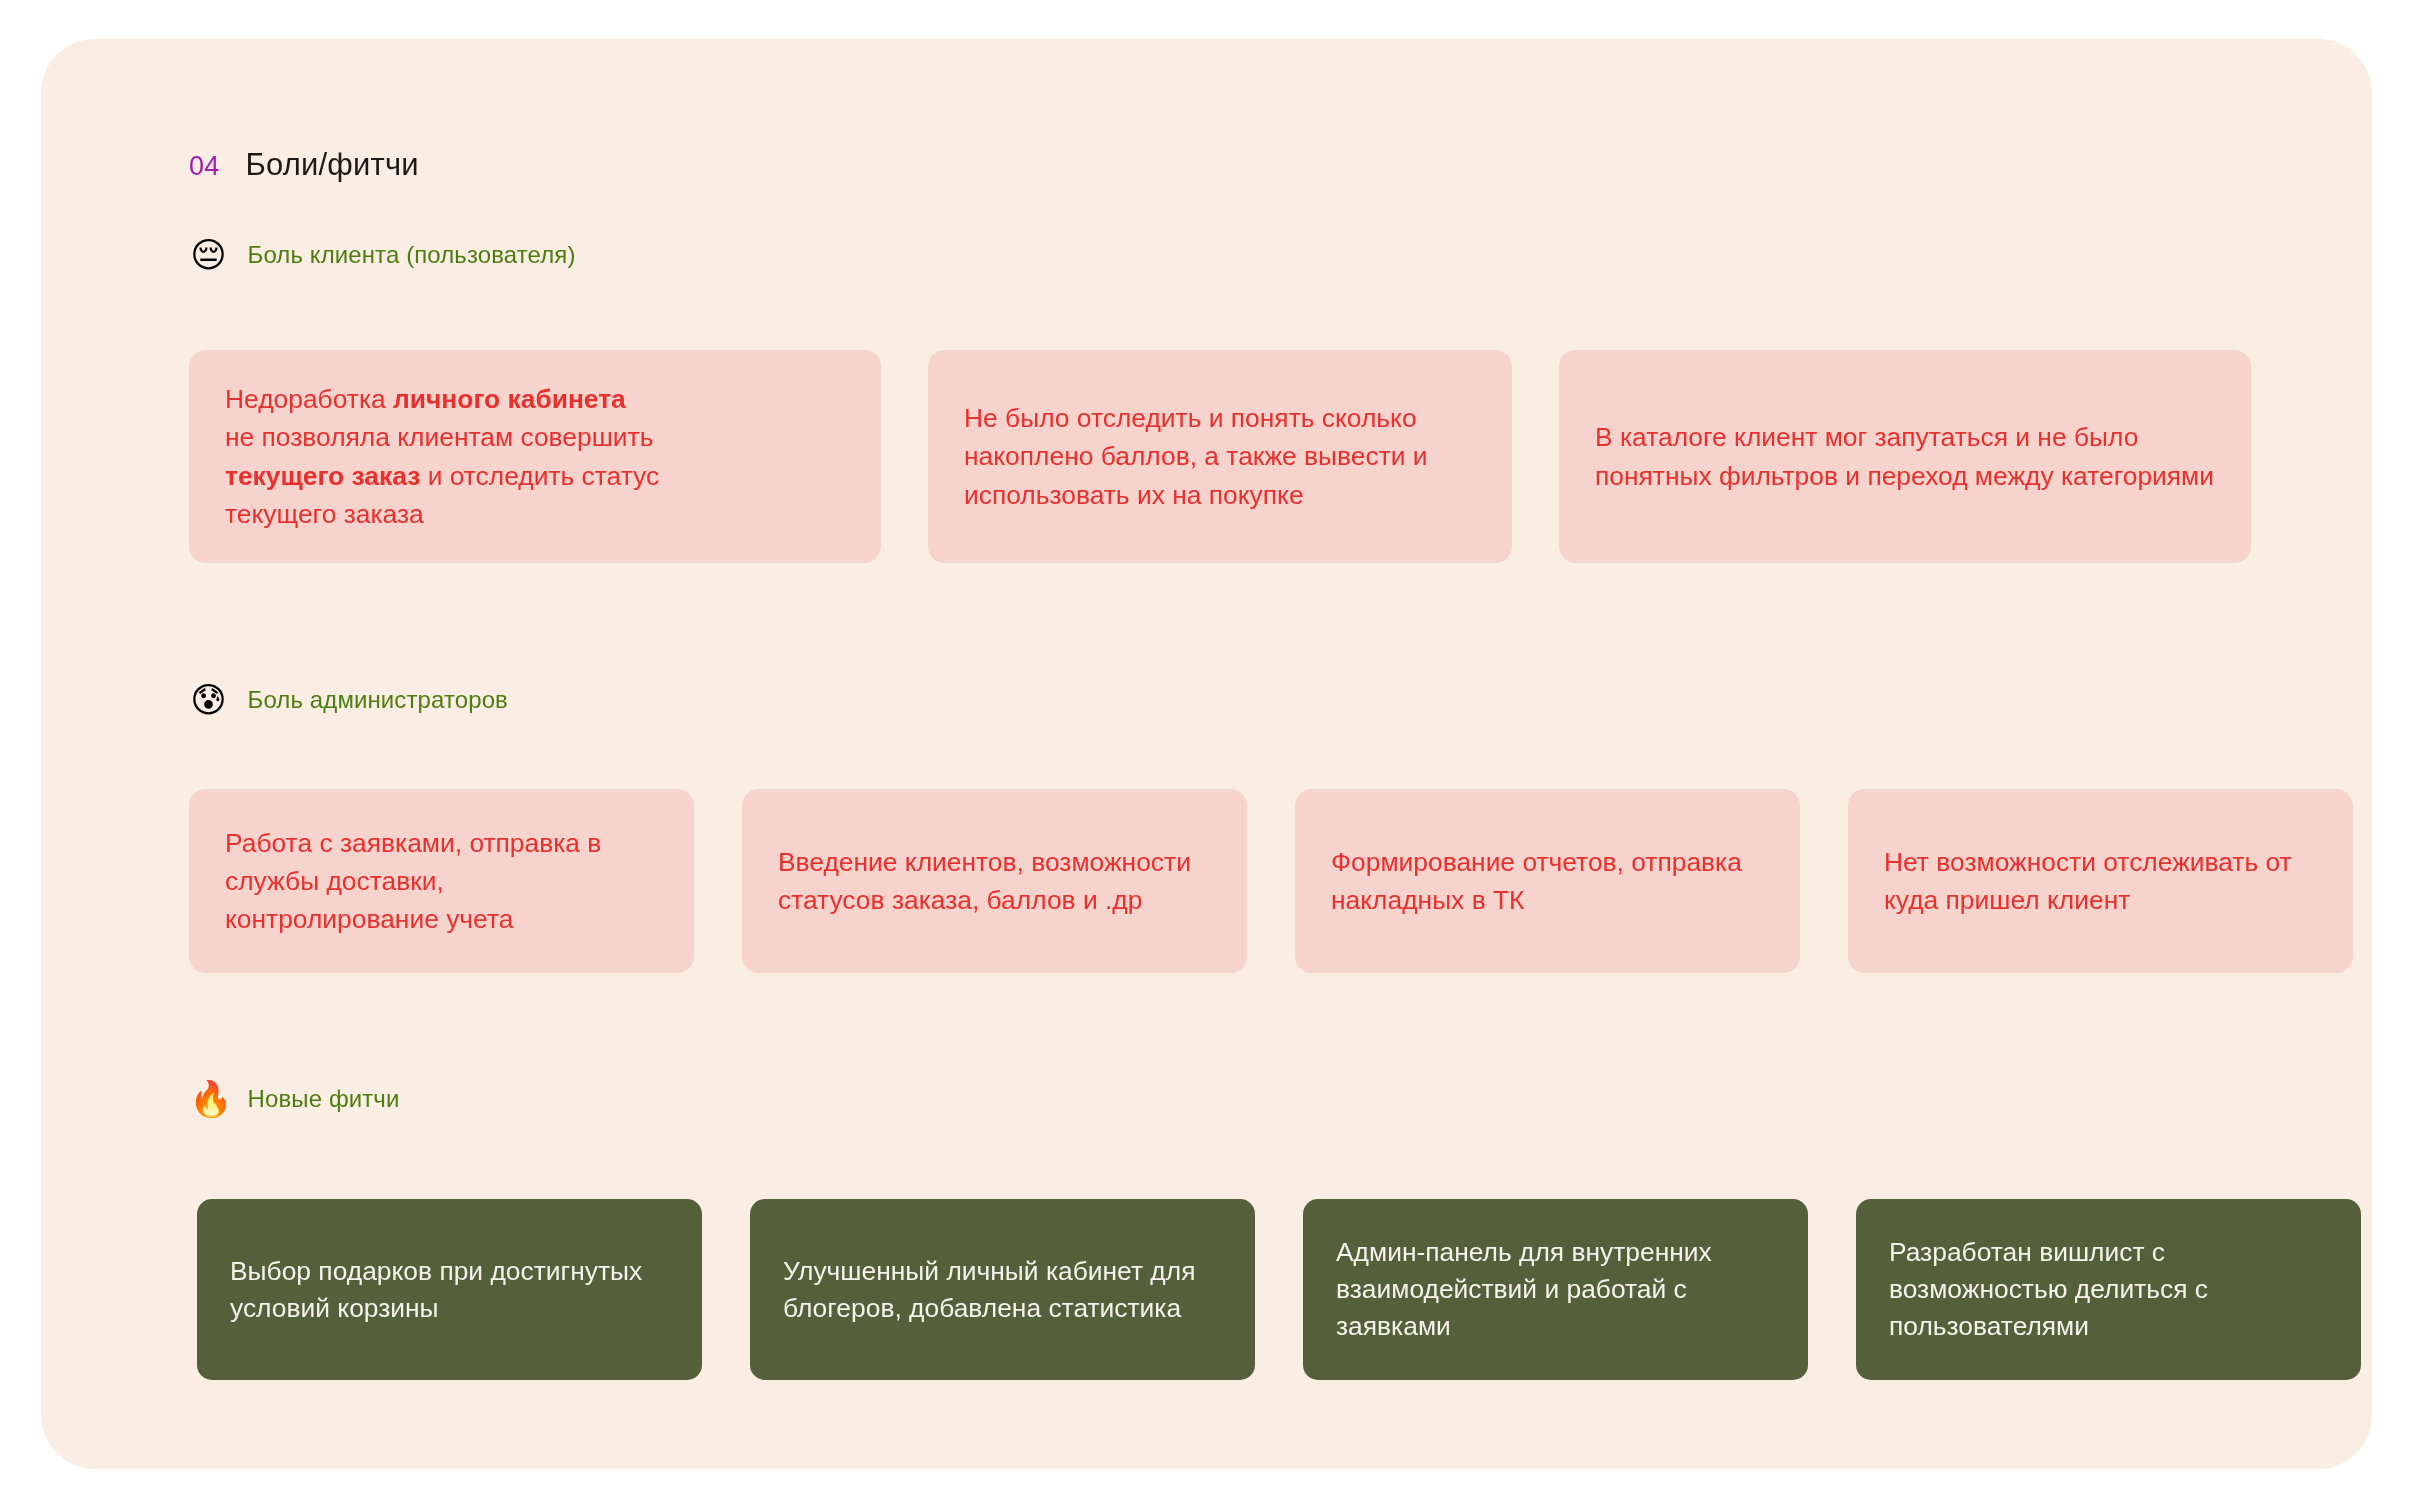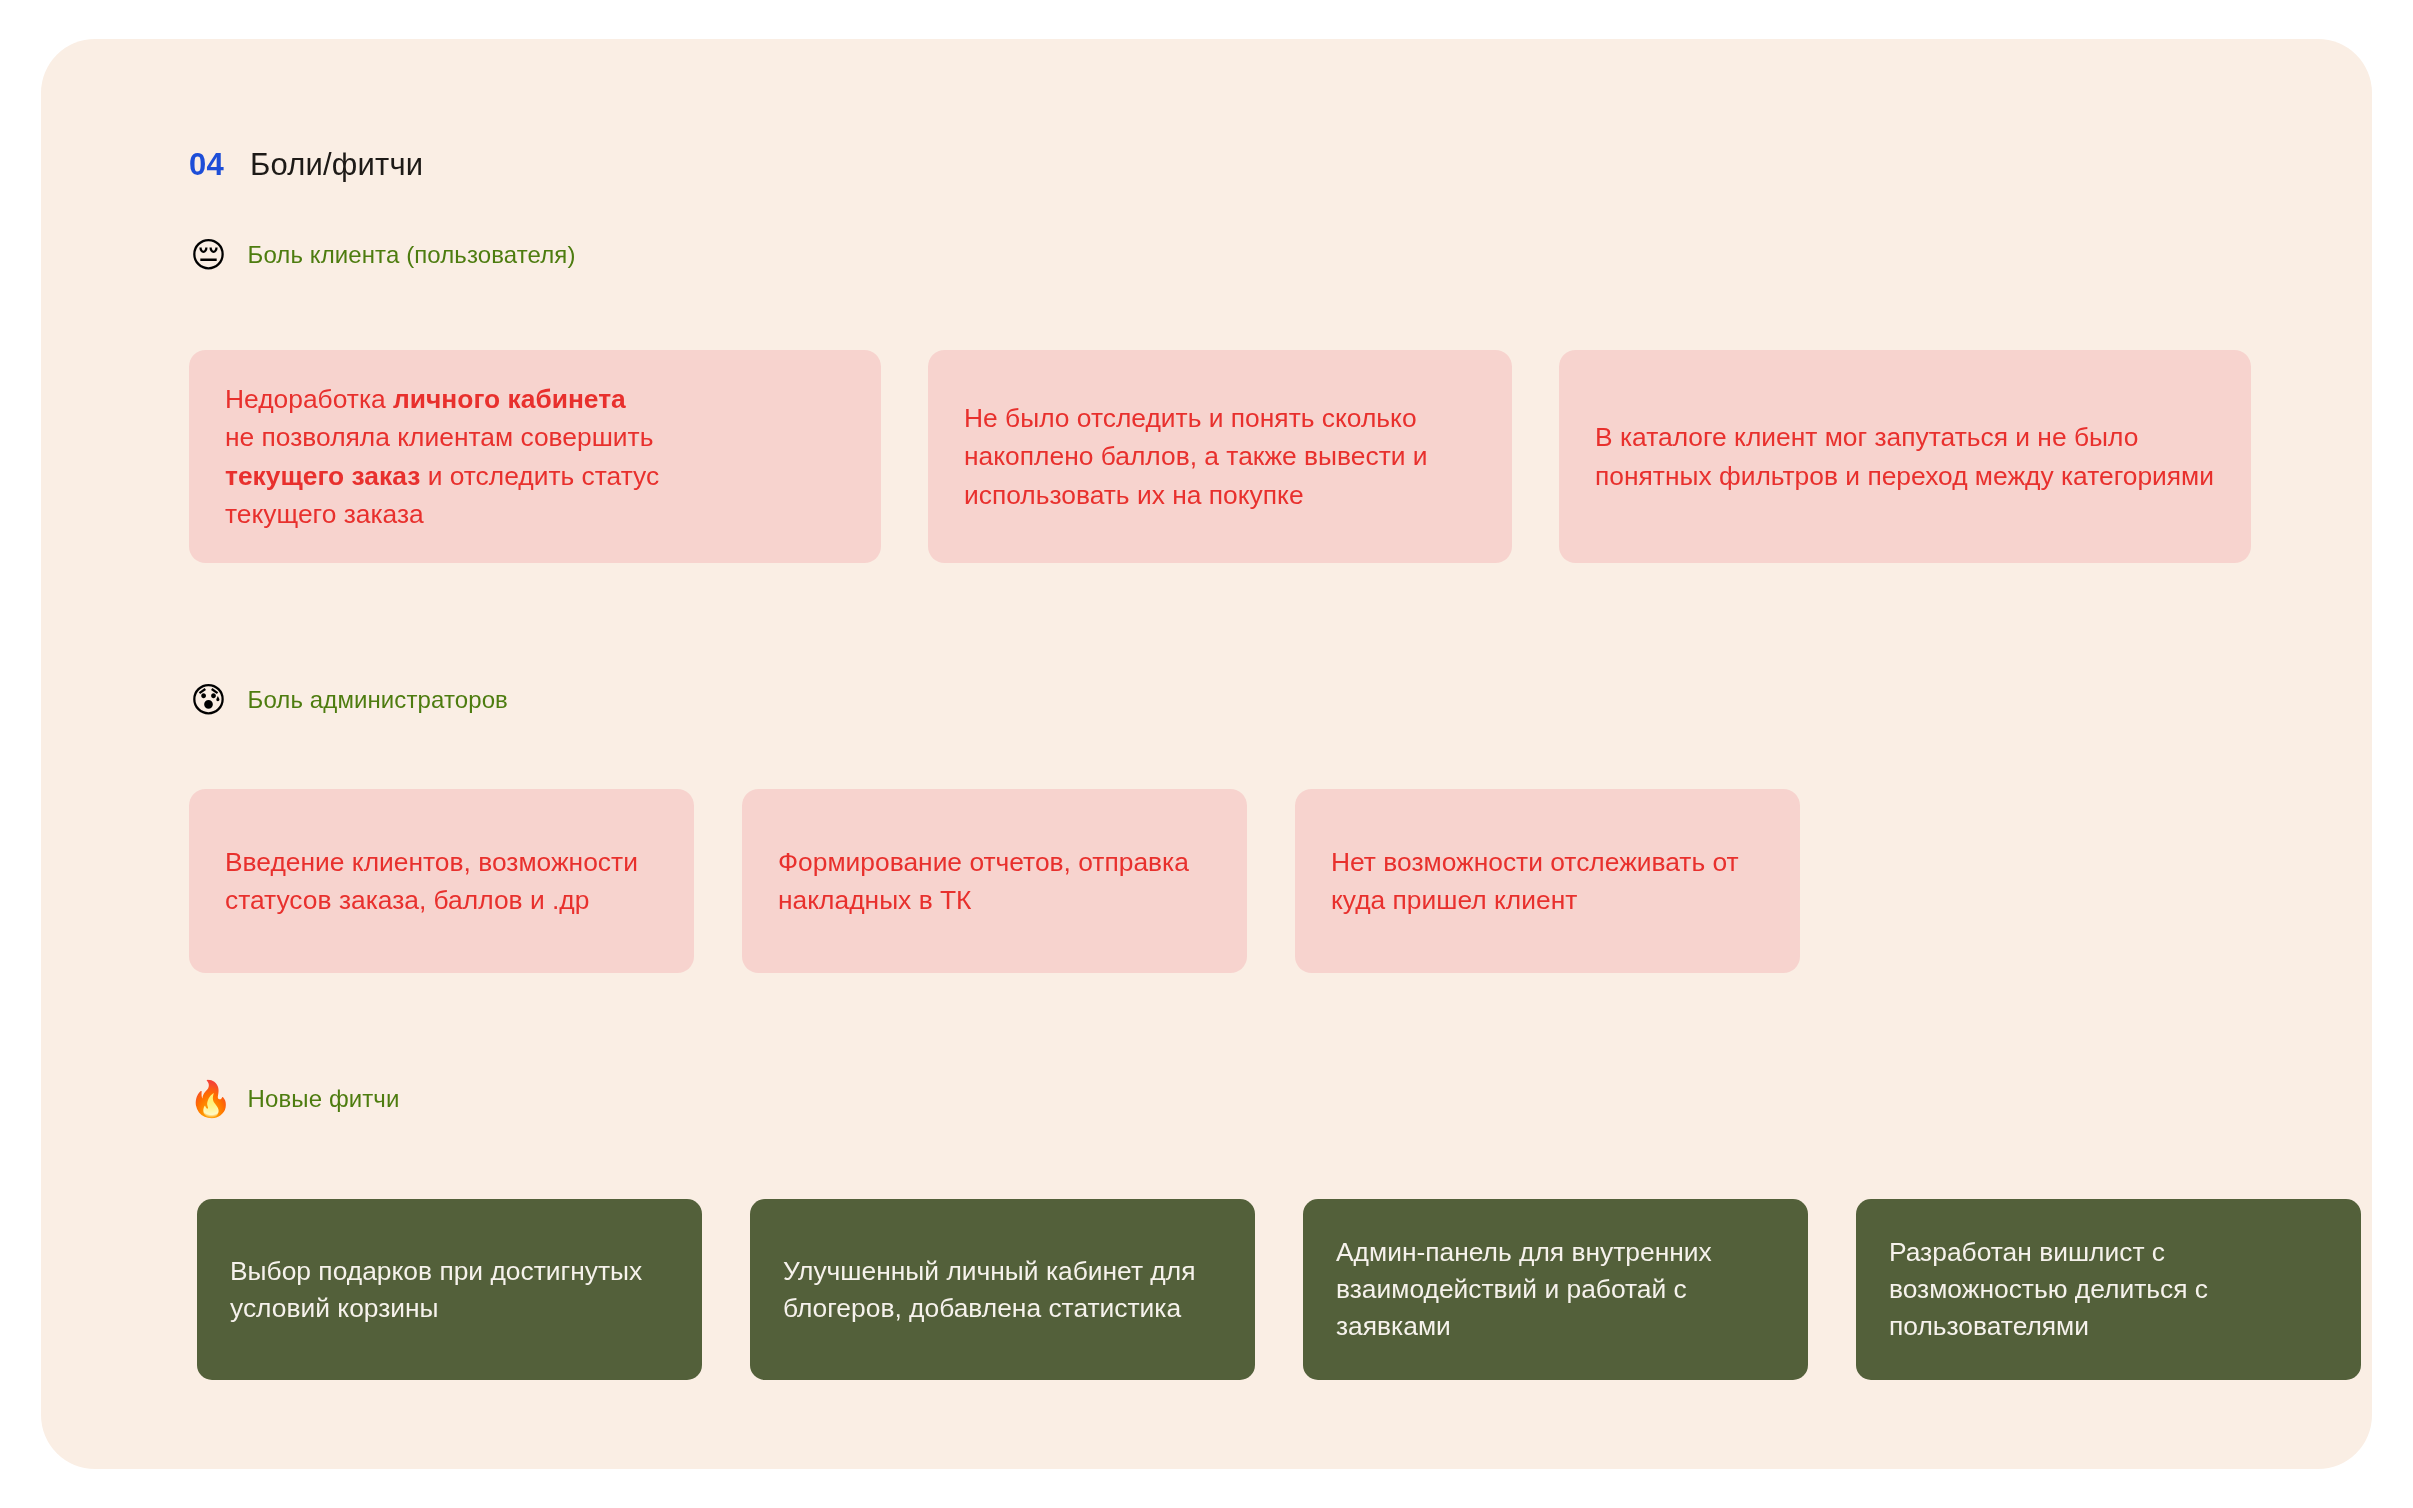--- a/index.html
+++ b/index.html
@@ -31,23 +31,23 @@
   .slide-header {
     position: absolute;
     left: 148px;
     top: 97px;
     display: flex;
     align-items: baseline;
     gap: 26px;
     white-space: nowrap;
   }
   .slide-number {
-    font-size: 31px;
-    font-weight: 700;
-    color: #1d4ed8;
+    font-size: 27px;
+    font-weight: 400;
+    color: #a21caf;
     letter-spacing: 0.2px;
   }
   .slide-title {
     font-size: 31px;
     font-weight: 400;
     color: #1d1a17;
     letter-spacing: 0.2px;
     margin-top: 11px;
   }
 
@@ -155,20 +155,23 @@
     </div>
   </div>
 
   <div class="group-heading" id="heading-admin">
     <span class="group-emoji">😰</span>
     <span class="group-label">Боль администраторов</span>
   </div>
 
   <div class="card-row" id="row-admin">
     <div class="card pain">
+      <div class="card-text">Работа с заявками, отправка в службы доставки, контролирование учета</div>
+    </div>
+    <div class="card pain">
       <div class="card-text">Введение клиентов, возможности статусов заказа, баллов и .др</div>
     </div>
     <div class="card pain">
       <div class="card-text">Формирование отчетов, отправка накладных в ТК</div>
     </div>
     <div class="card pain">
       <div class="card-text">Нет возможности отслеживать от куда пришел клиент</div>
     </div>
   </div>
 

